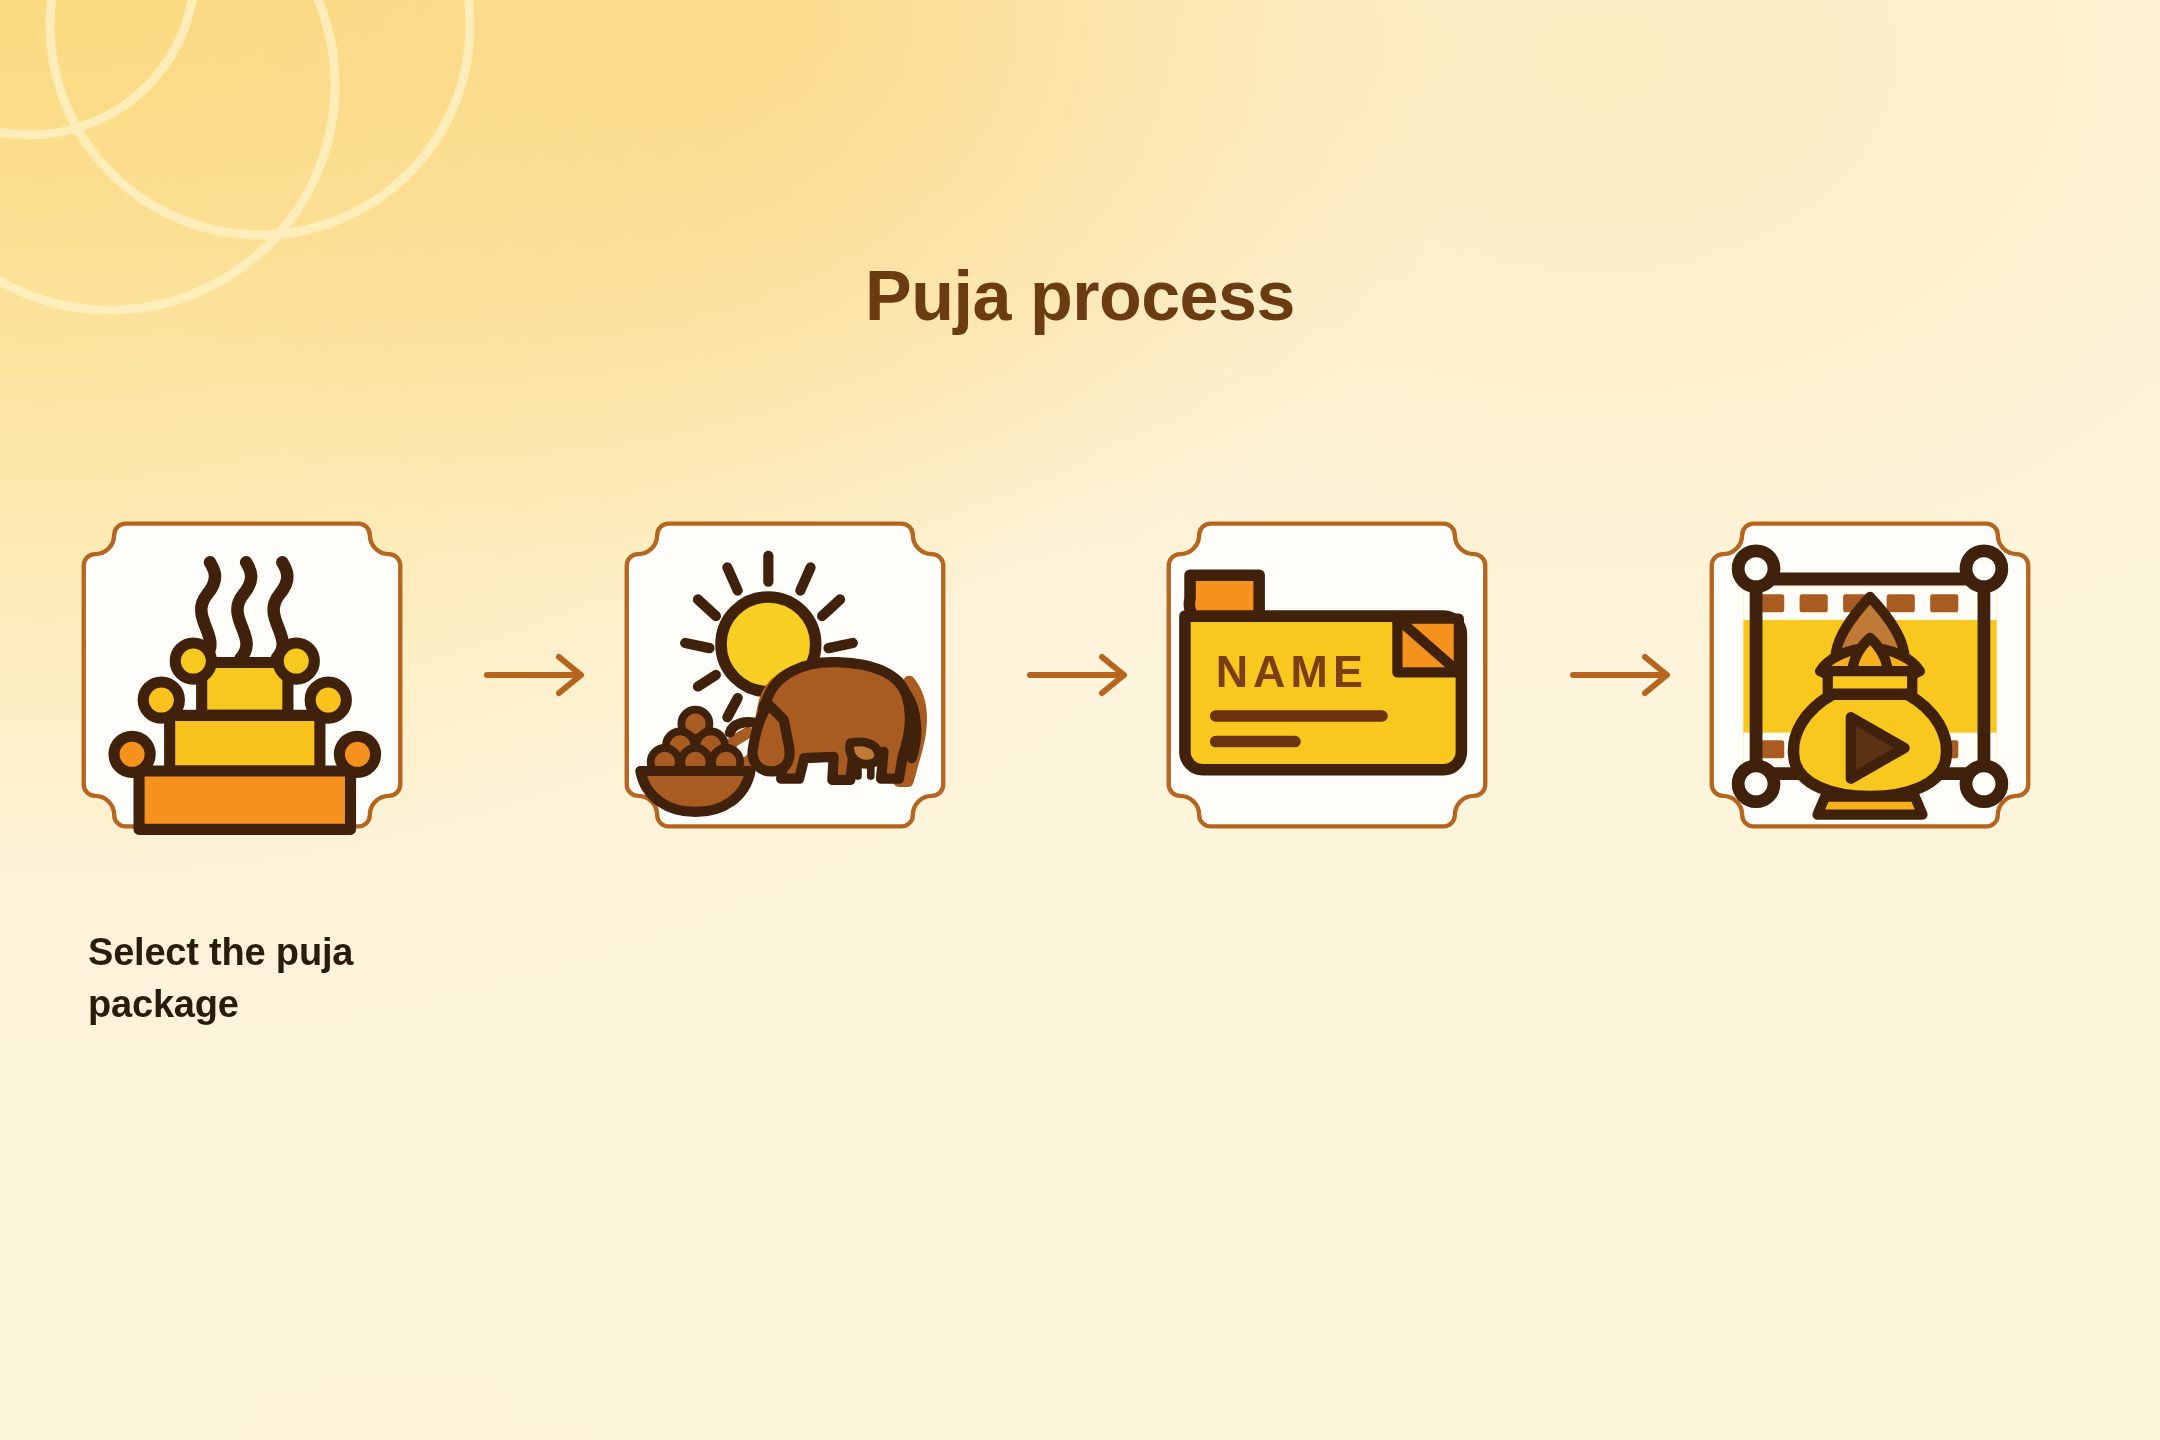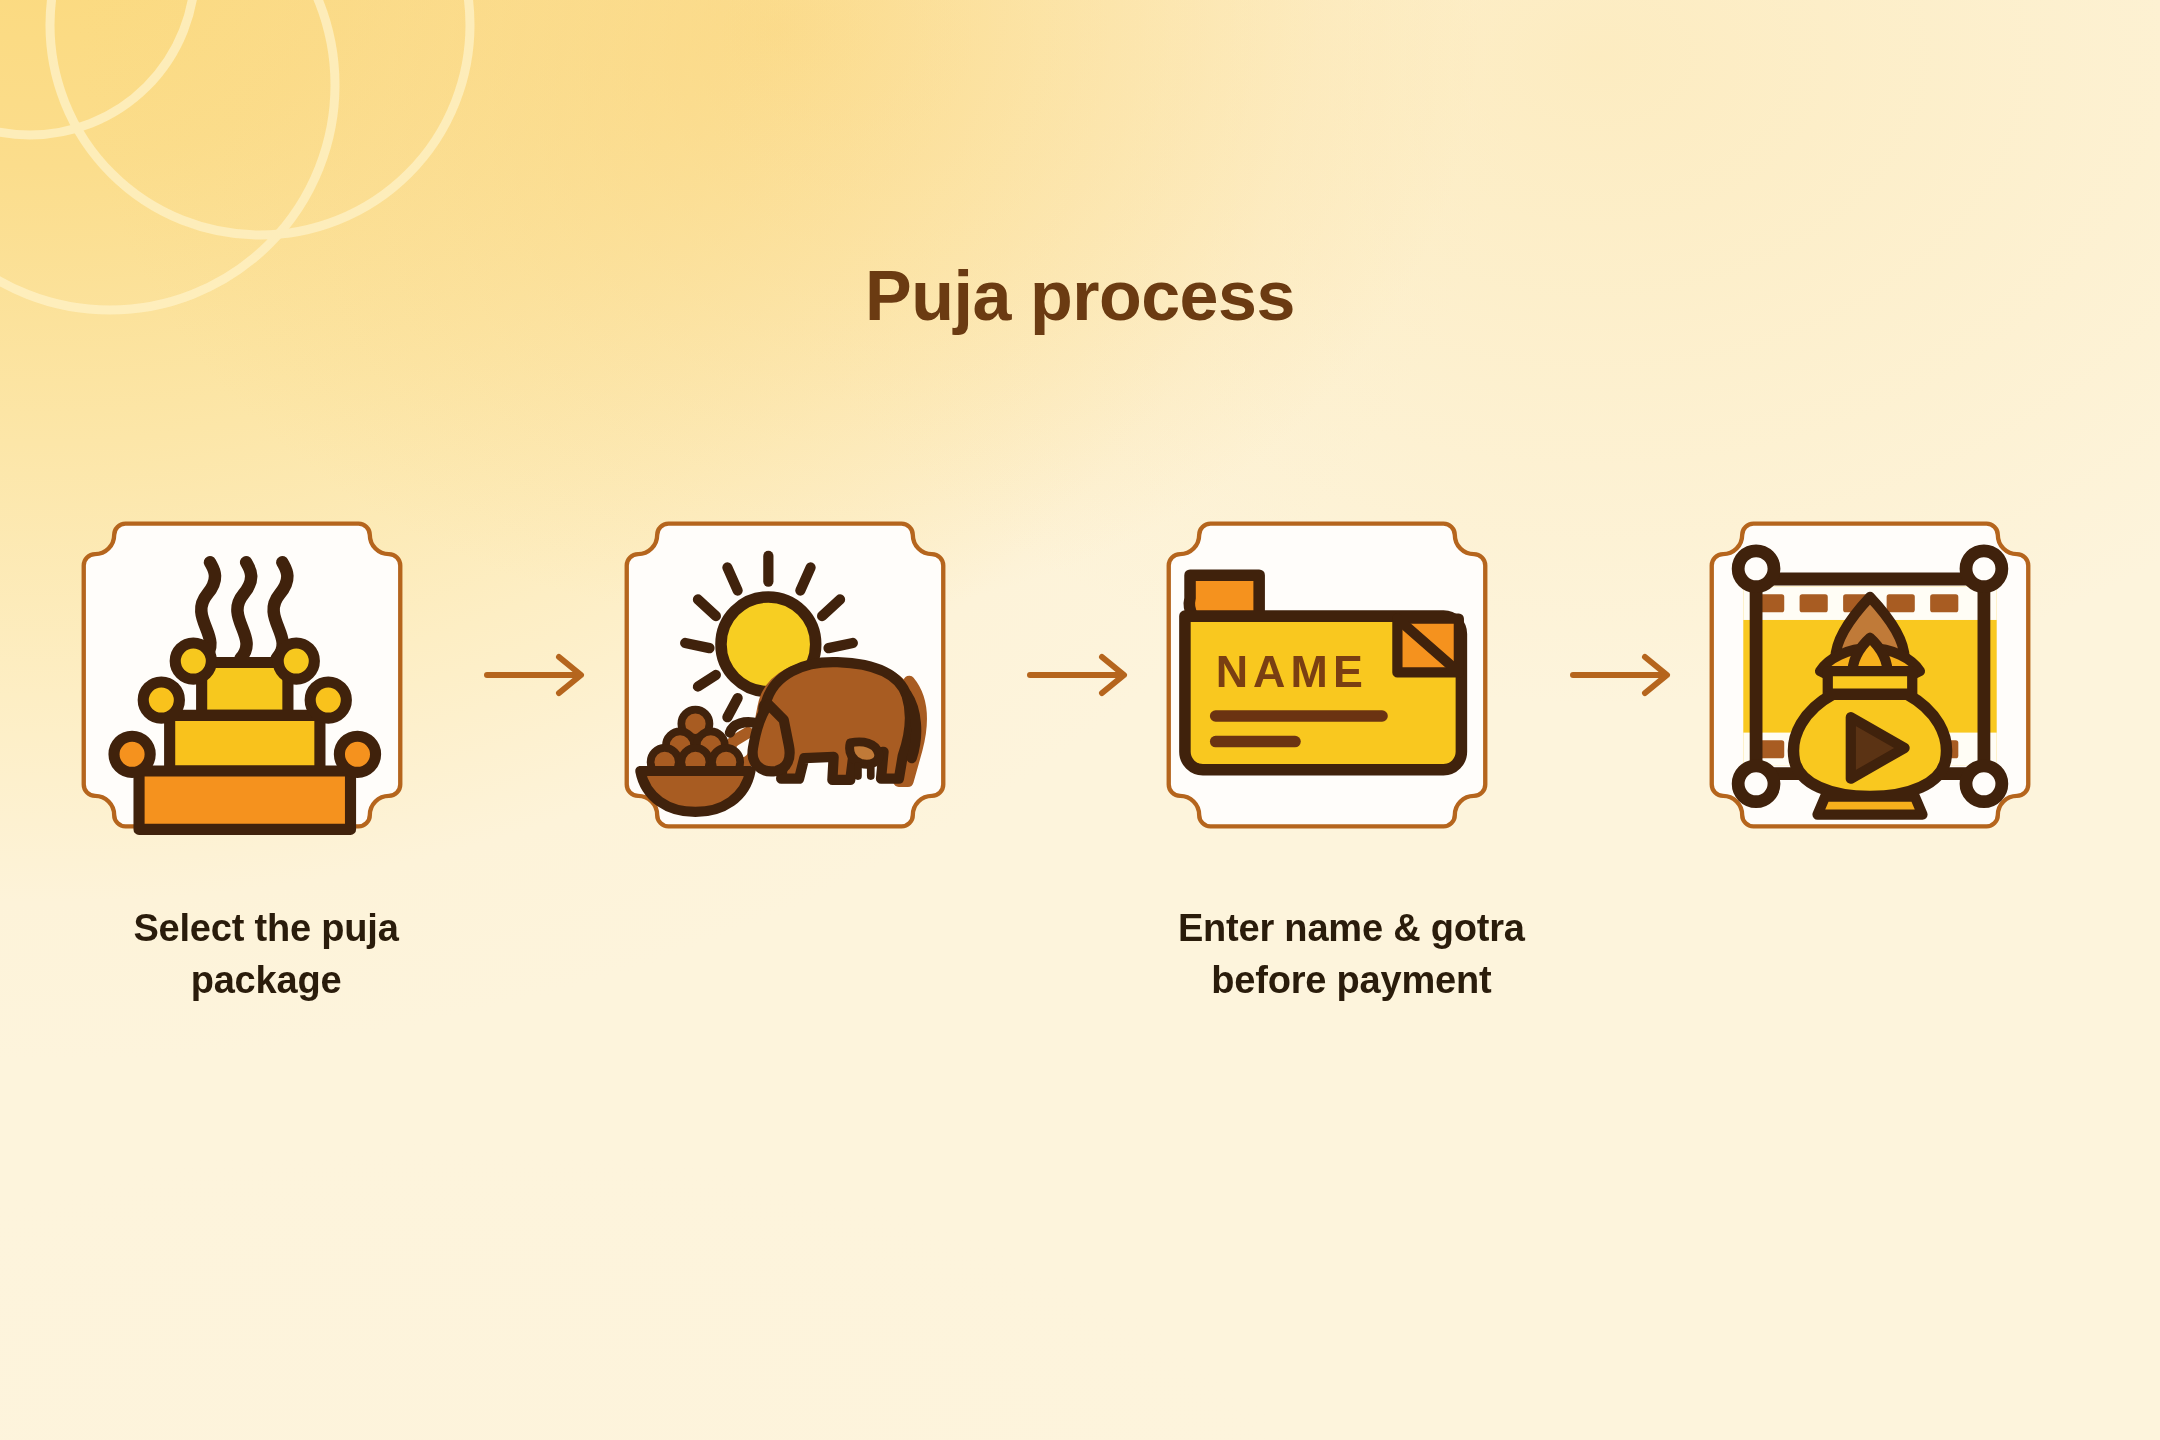--- a/index.html
+++ b/index.html
@@ -69,22 +69,21 @@
   }
   .card-wrap svg { display:block; width:100%; height:100%; overflow:visible; }
 
   .icon-holder {
     position:absolute;
     left:0; top:0; right:0; bottom:0;
     display:flex; align-items:center; justify-content:center;
   }
 
   .caption {
-    margin-top:44px;
-    text-align:center;
+    margin-top:68px;
     font-size:38px;
     line-height:1.38;
     font-weight:700;
     color:#2A1C0B;
     letter-spacing:-0.2px;
     padding:0 6px;
   }
 
   .connector {
     flex:1 1 auto;
@@ -285,21 +284,20 @@
             <path d="M 180 46 H 228 V 88 H 180 Z" fill="#F5921E" stroke="#40220C" stroke-width="8" stroke-linejoin="round"></path>
             <path d="M 180 46 L 228 88" stroke="#40220C" stroke-width="8" stroke-linecap="round" fill="none"></path>
 
             <text x="38" y="99" font-family="&quot;Liberation Sans&quot;, sans-serif" font-size="35" font-weight="700" letter-spacing="4" fill="#7A3F12">NAME</text>
 
             <line x1="38" y1="122" x2="168" y2="122" stroke="#6B3312" stroke-width="9" stroke-linecap="round"></line>
             <line x1="38" y1="142" x2="100" y2="142" stroke="#6B3312" stroke-width="9" stroke-linecap="round"></line>
           </svg>
         </div>
       </div>
-      <div class="caption">Enter name &amp; gotra before payment</div>
     </div>
 
     <div class="connector">
       <svg width="104" height="44" viewBox="0 0 104 44">
         <path d="M2 22 H 90" stroke="#B5651D" stroke-width="6" stroke-linecap="round" fill="none"></path>
         <path d="M74 4 L 96 22 L 74 40" stroke="#B5651D" stroke-width="6" stroke-linecap="round" stroke-linejoin="round" fill="none"></path>
       </svg>
     </div>
 
     <div class="step">

